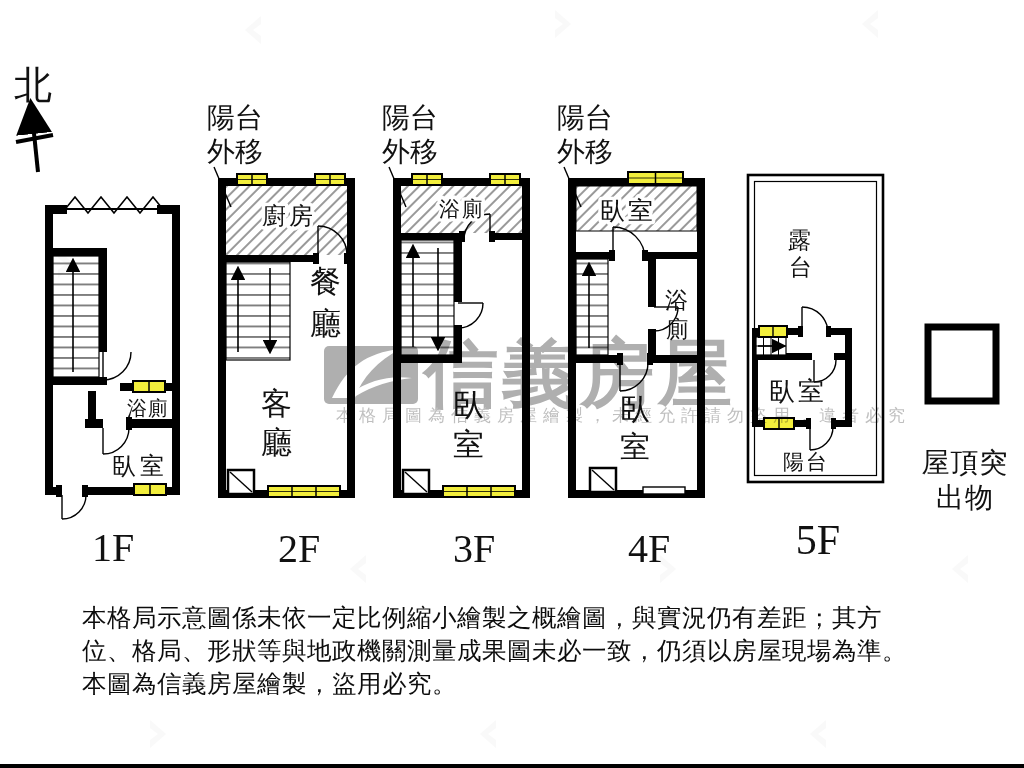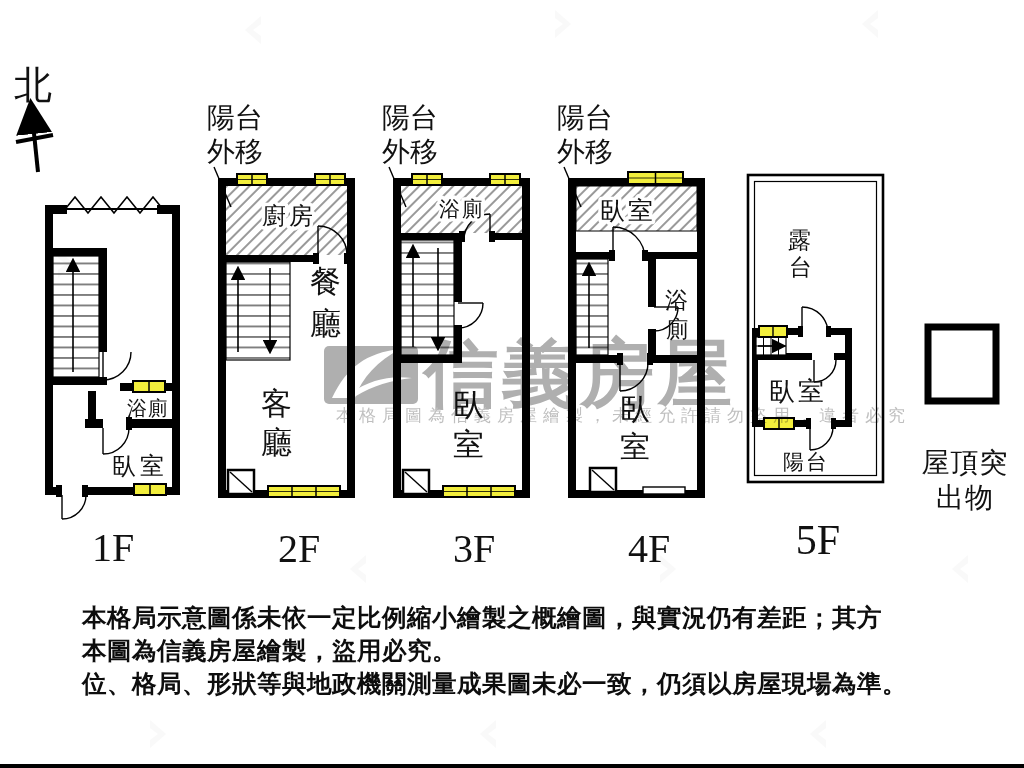--- a/index.html
+++ b/index.html
@@ -6,21 +6,21 @@
   body{width:1024px;height:768px;position:relative;overflow:hidden;
        font-family:"Liberation Serif","DejaVu Serif",serif;}
   #stage{position:absolute;left:0;top:0;width:1024px;height:768px;}
   svg text{font-family:"Liberation Serif","DejaVu Serif",serif;fill:#111;}
   .halo{paint-order:stroke;stroke:#ffffff;stroke-width:7px;stroke-linejoin:round;}
   .wm-big{font-family:"Liberation Sans","DejaVu Sans",sans-serif;font-weight:bold;
           fill:#8f8f8f;letter-spacing:4px;}
   .wm-small{font-family:"Liberation Sans","DejaVu Sans",sans-serif;
             fill:#a6a6a6;letter-spacing:6px;}
   .disclaimer{position:absolute;left:82px;top:601px;width:890px;
-      font-size:24.5px;line-height:33px;color:#0d0d0d;letter-spacing:0.5px;font-weight:bold;}
+      font-size:24.5px;line-height:33px;color:#0d0d0d;letter-spacing:0.5px;}
   .disclaimer div{white-space:nowrap;}
   .bottom-bar{position:absolute;left:0;top:764px;width:1024px;height:4px;background:#000;}
 </style>
 </head>
 <body>
 
 <div id="stage">
 <svg width="1024" height="768" viewBox="0 0 1024 768">
   <defs>
     <pattern id="hatch" width="8" height="8" patternUnits="userSpaceOnUse" patternTransform="rotate(-45)">
@@ -302,18 +302,18 @@
       <path d="M352,392 C370,380 390,375 412,378 C392,380 372,386 356,396 Z" fill="#ffffff"></path>
     </g>
     <text class="wm-big" x="424" y="399" font-size="74">信義房屋</text>
     <text class="wm-small" x="336" y="421" font-size="17">本格局圖為信義房屋繪製，未經允許請勿盜用，違者必究</text>
   </g>
 </svg>
 
 
 <div class="disclaimer">
   <div>本格局示意圖係未依一定比例縮小繪製之概繪圖，與實況仍有差距；其方</div>
+  <div>位、格局、形狀等與地政機關測量成果圖未必一致，仍須以房屋現場為準。</div>
   <div>本圖為信義房屋繪製，盜用必究。</div>
-  <div>位、格局、形狀等與地政機關測量成果圖未必一致，仍須以房屋現場為準。</div>
 </div>
 
 <div class="bottom-bar"></div>
 </div>
 
 </body></html>

